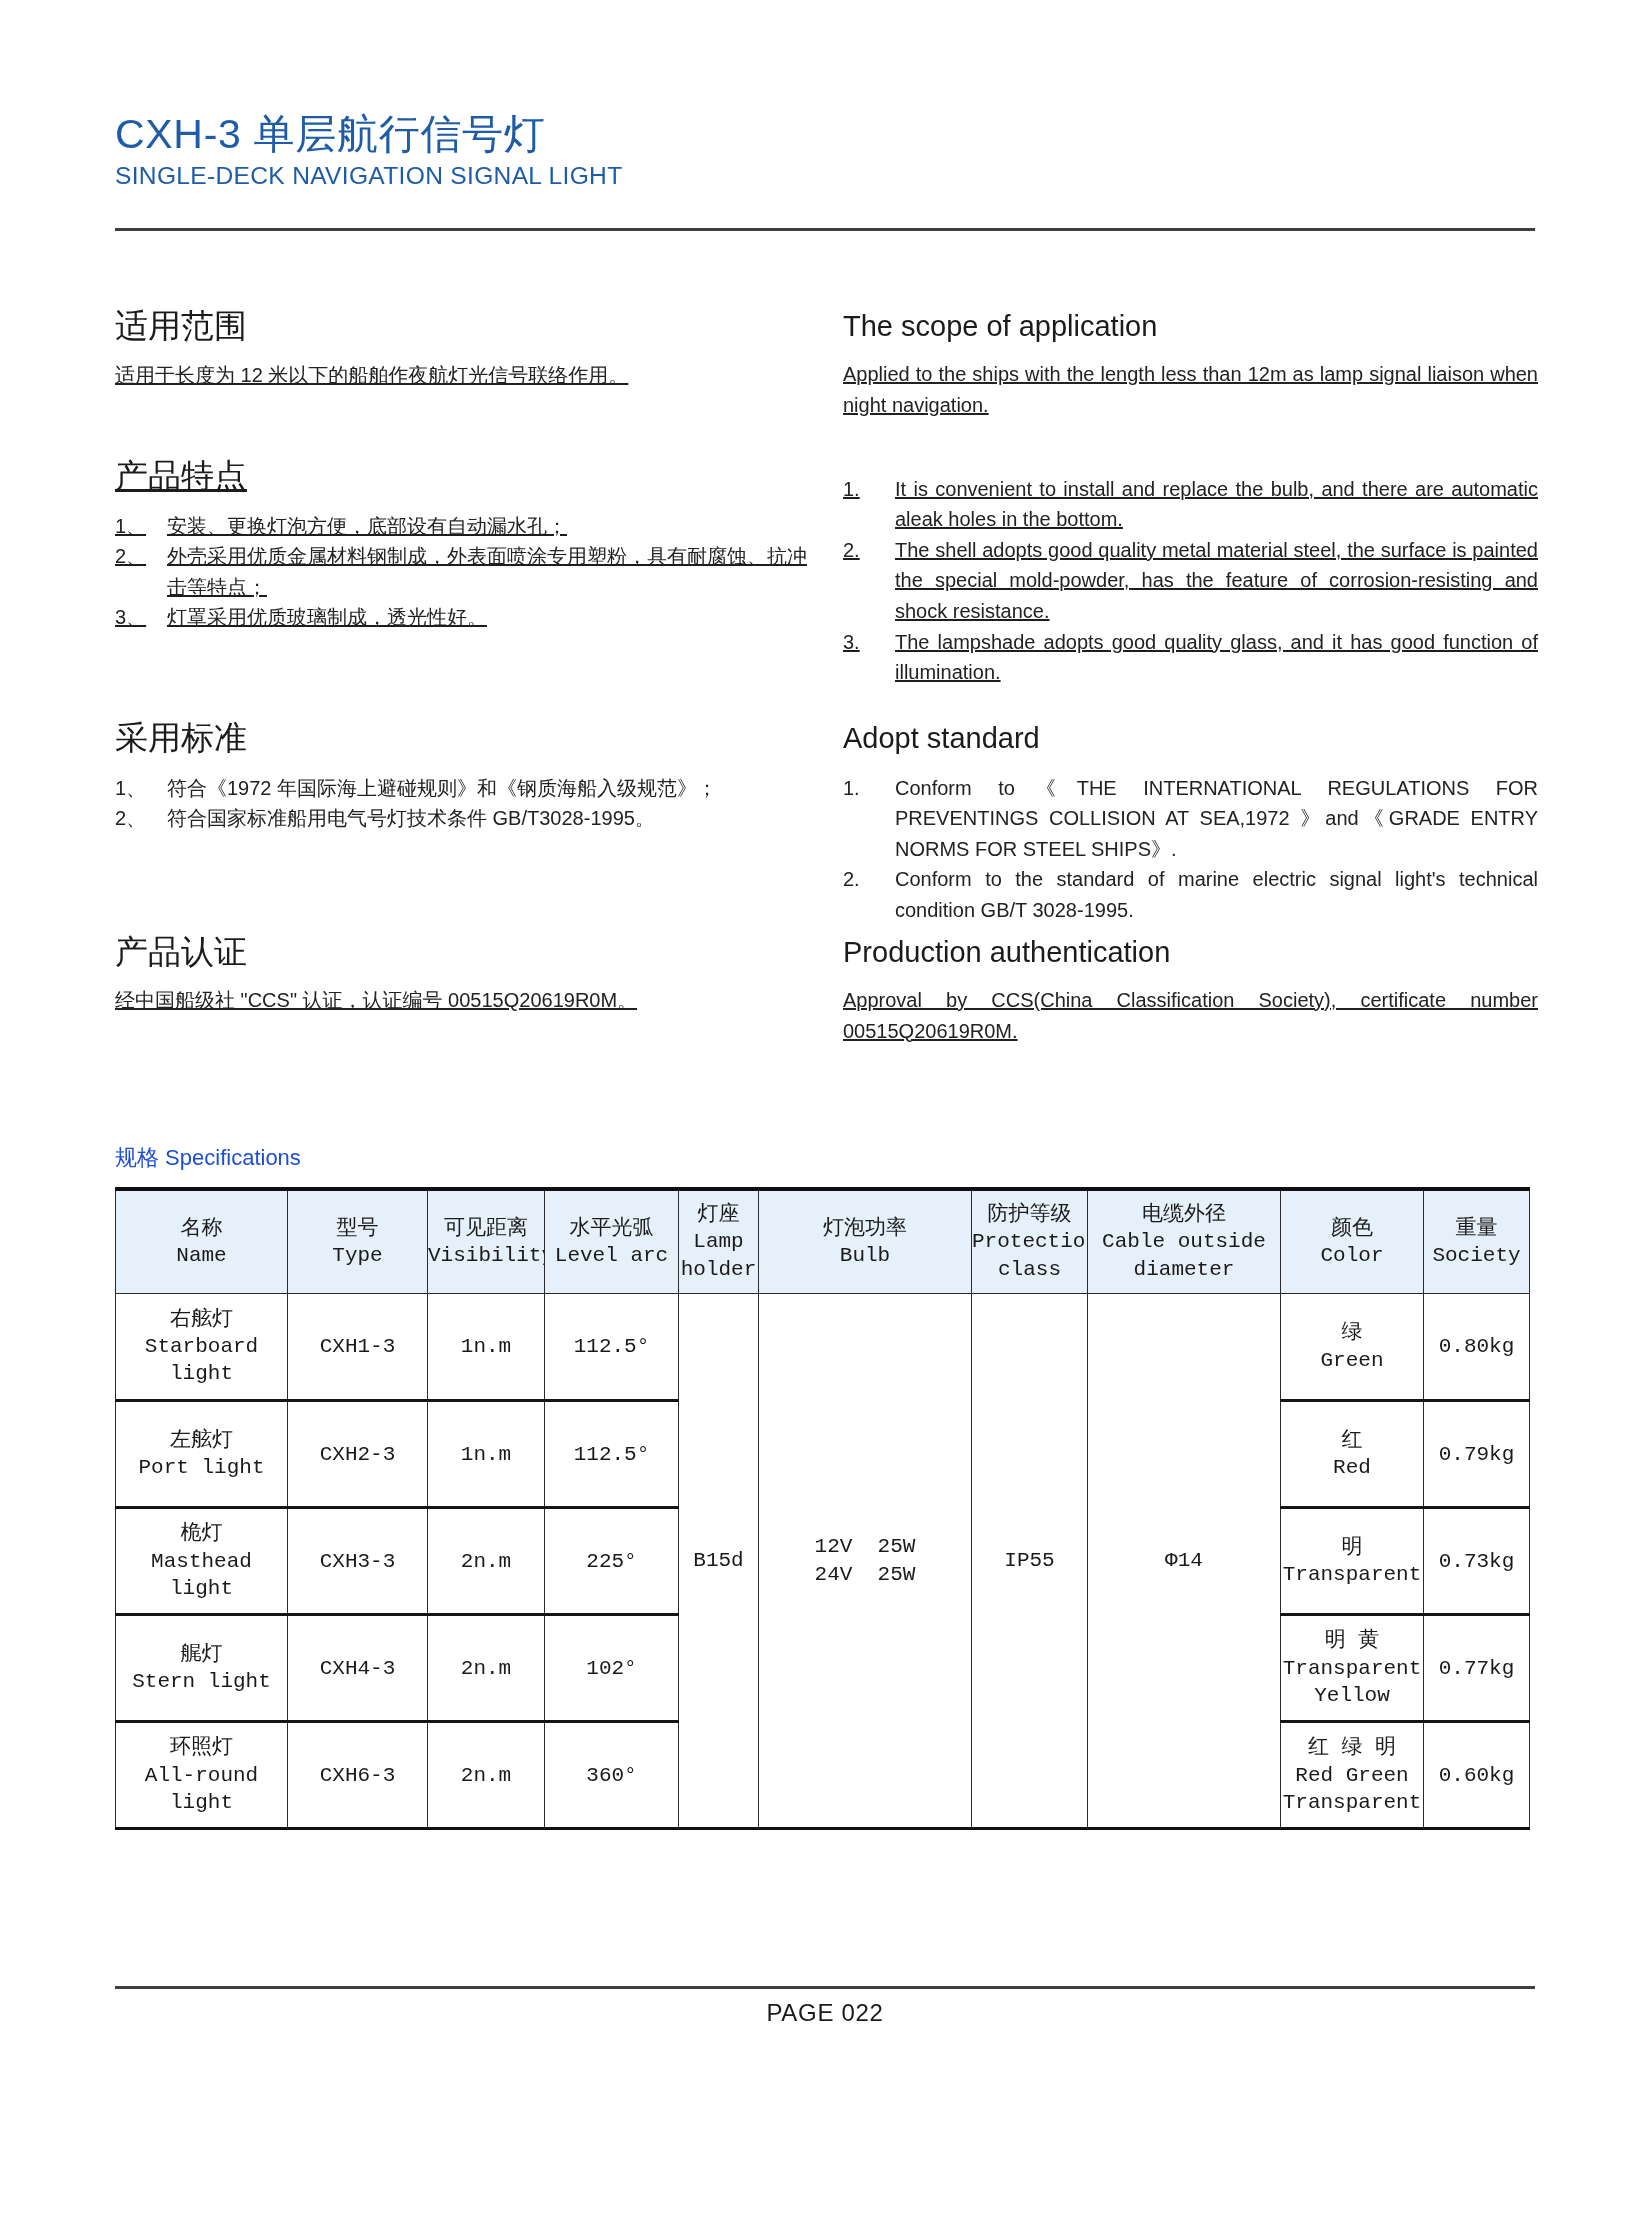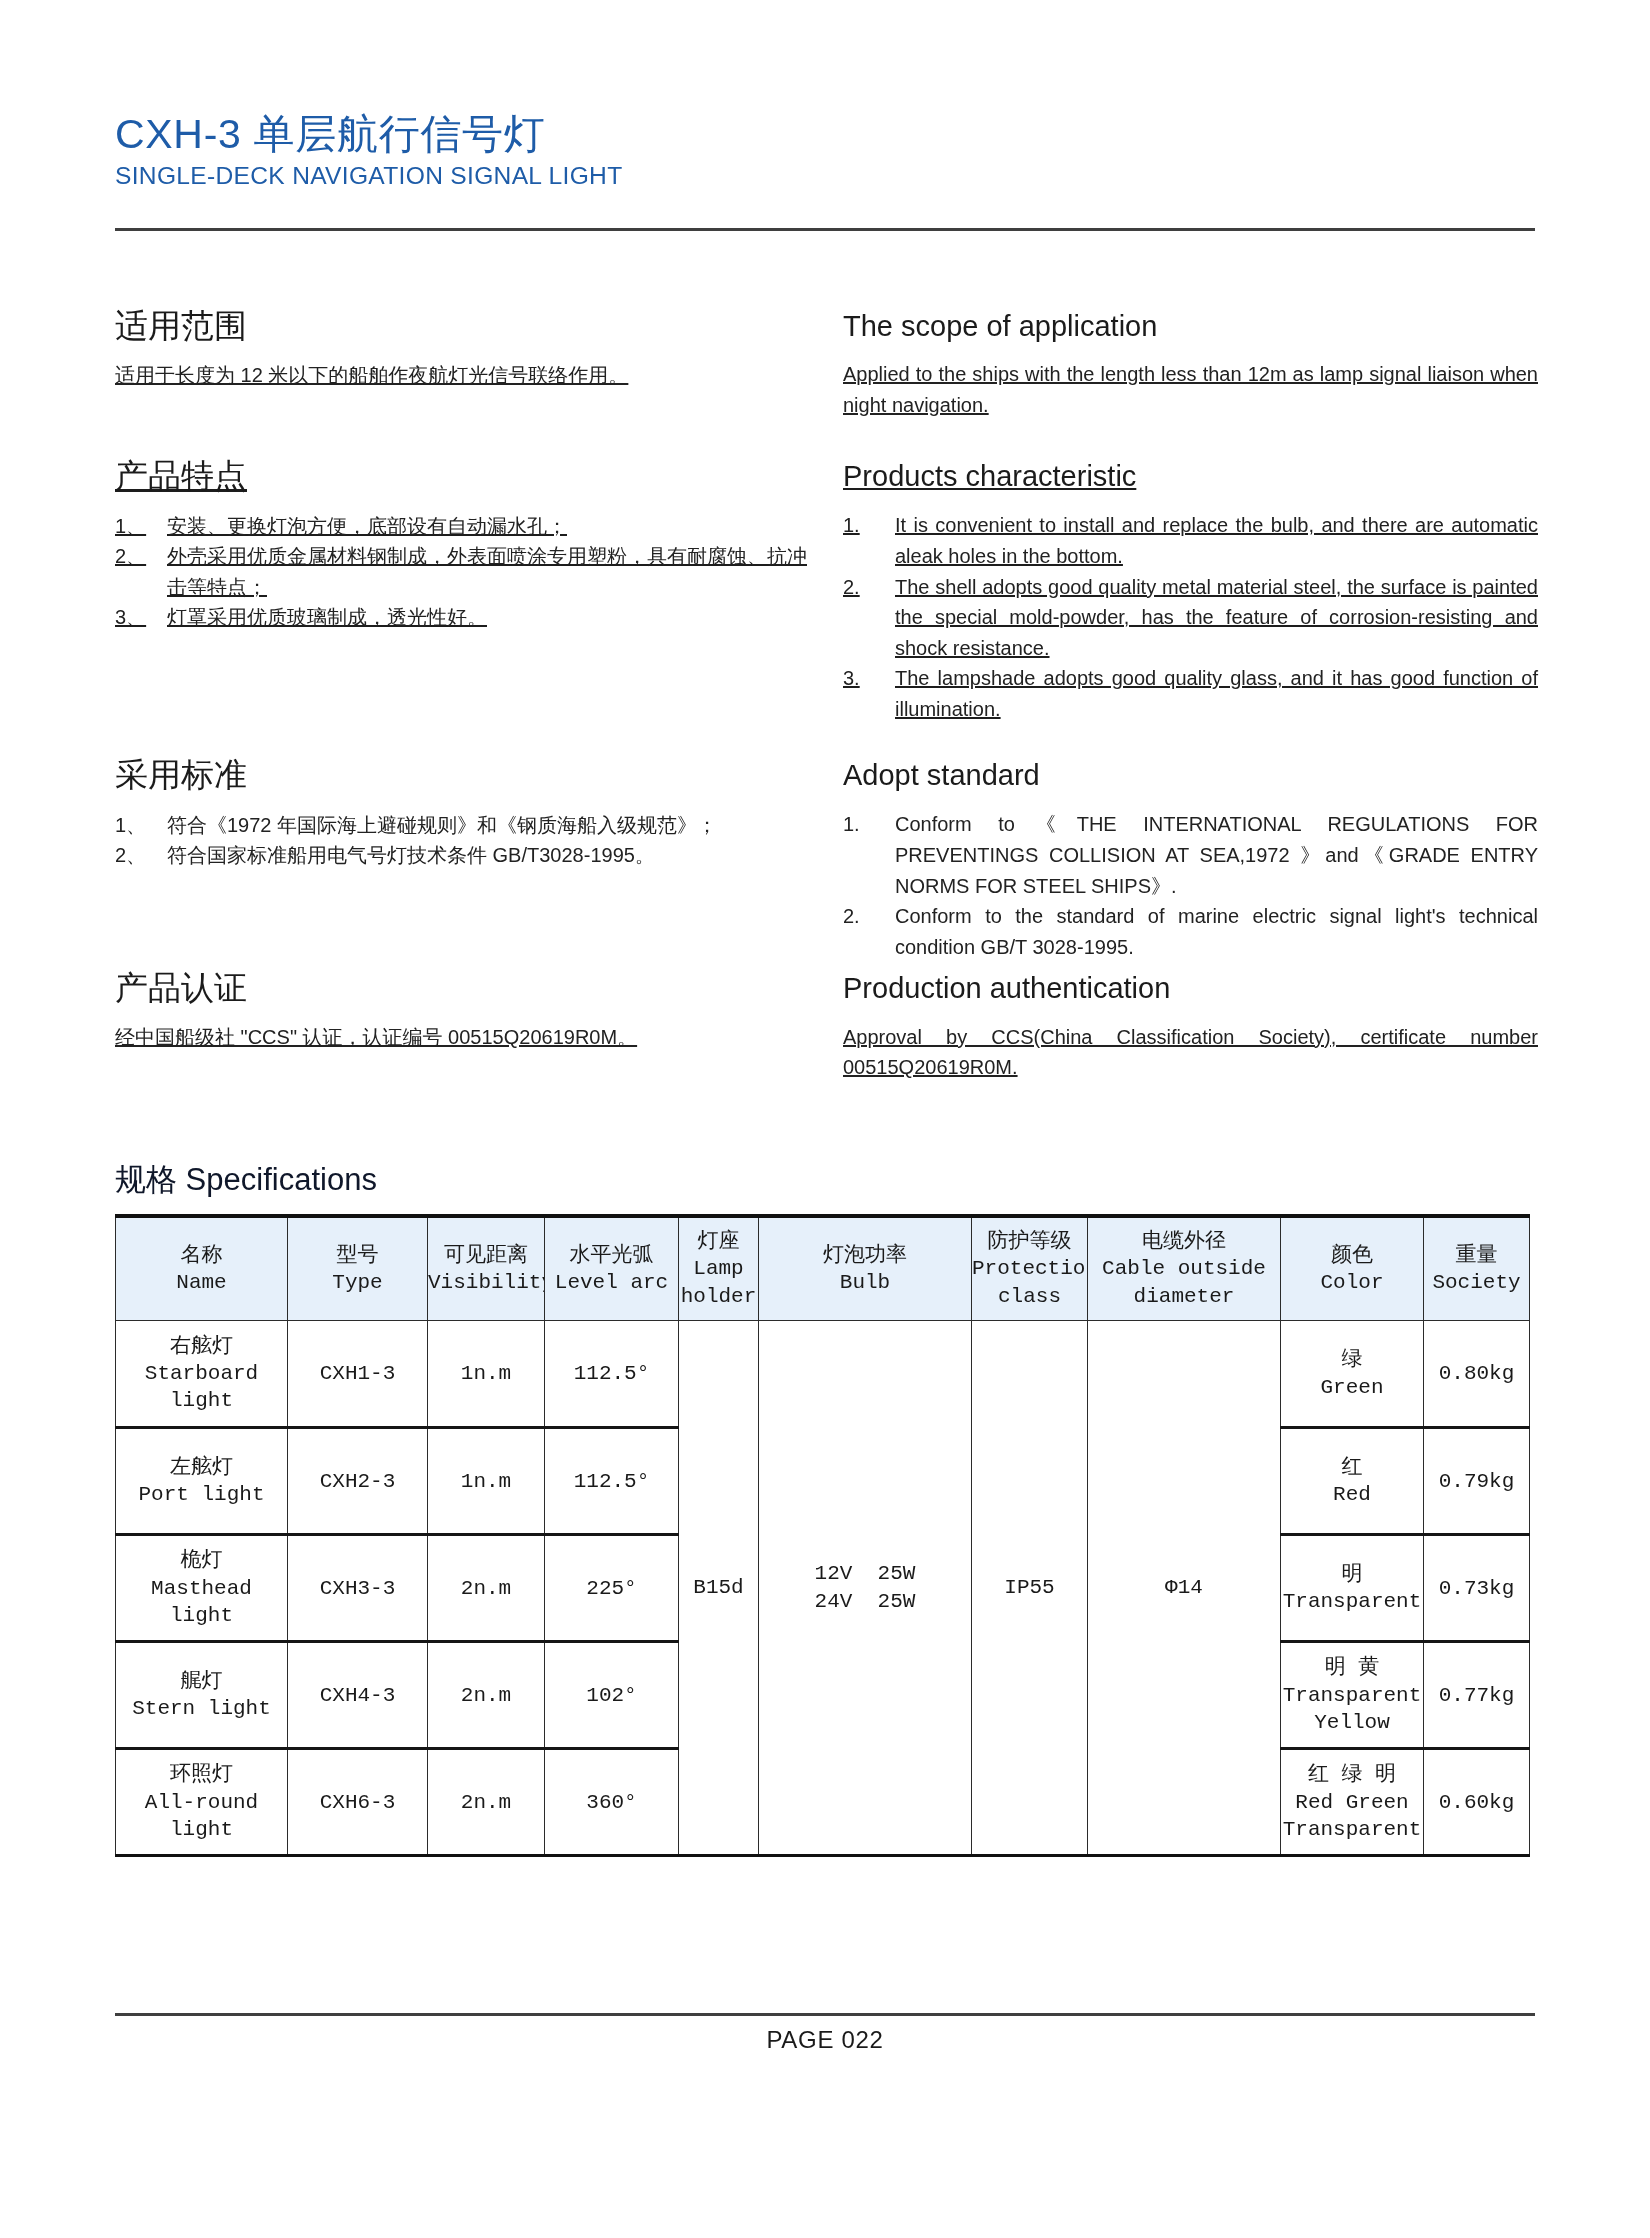--- a/index.html
+++ b/index.html
@@ -42,21 +42,21 @@
   .sec-heading-en { font-size: 29px; line-height: 1.27; color: #1b1b1b; }
   .sec-body { margin-top: 14.6px; font-size: 20px; line-height: 1.53; color: #222; text-decoration: underline; }
   .sec-body.just { text-align: justify; }
   .items { margin-top: 16px; font-size: 20px; line-height: 1.53; color: #222; }
   .item { display: flex; }
   .item .num { flex: none; width: 52px; }
   .item .txt { flex: 1; }
   .item .txt.just { text-align: justify; }
 
   
-  .spec-heading { margin-top: 80px; font-size: 31px; line-height: 1.12; color: #0f172a; }
+  .spec-heading { margin-top: 100px; font-size: 22px; line-height: 1.12; color: #1d4ed8; }
   table.spec {
     margin-top: 16px;
     width: 1415px;
     table-layout: fixed;
     border-collapse: collapse;
     border-top: 4.7px solid #101010;
     border-bottom: 3.3px solid #101010;
     border-left: 1.3px solid #2b2b2b;
     border-right: 1.3px solid #2b2b2b;
     font-family: Liberation Mono, monospace;
@@ -124,21 +124,20 @@
               <span class="num">2、</span>
               <span class="txt">外壳采用优质金属材料钢制成，外表面喷涂专用塑粉，具有耐腐蚀、抗冲击等特点；</span>
             </div>
             <div class="item">
               <span class="num">3、</span>
               <span class="txt">灯罩采用优质玻璃制成，透光性好。</span>
             </div>
           </div>
         </div>
         <div>
-          <div class="sec-heading-en">Products characteristic</div>
           <div class="items">
             <div class="item">
               <span class="num">1.</span>
               <span class="txt just">It is convenient to install and replace the bulb, and there are automatic aleak holes in the bottom.</span>
             </div>
             <div class="item">
               <span class="num">2.</span>
               <span class="txt just">The shell adopts good quality metal material steel, the surface is painted the special mold-powder, has the feature of corrosion-resisting and shock resistance.</span>
             </div>
             <div class="item">

